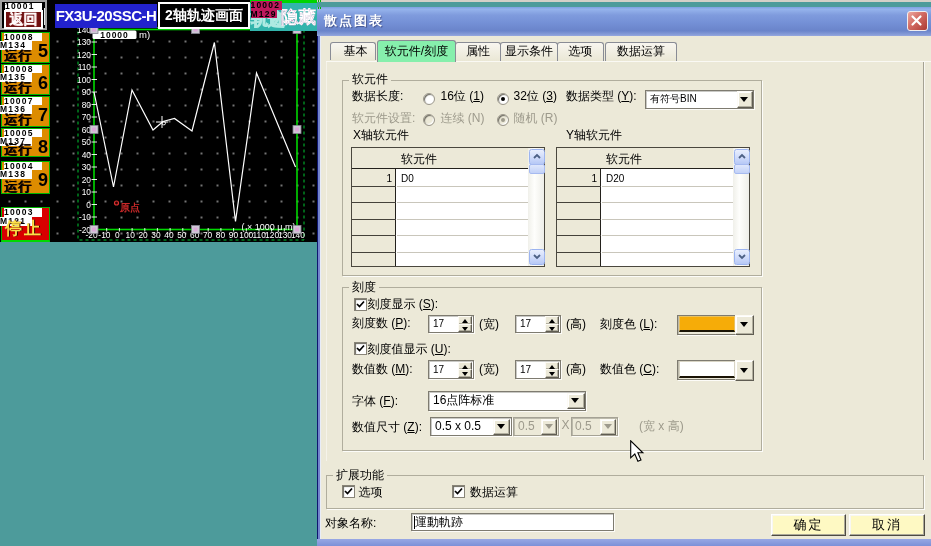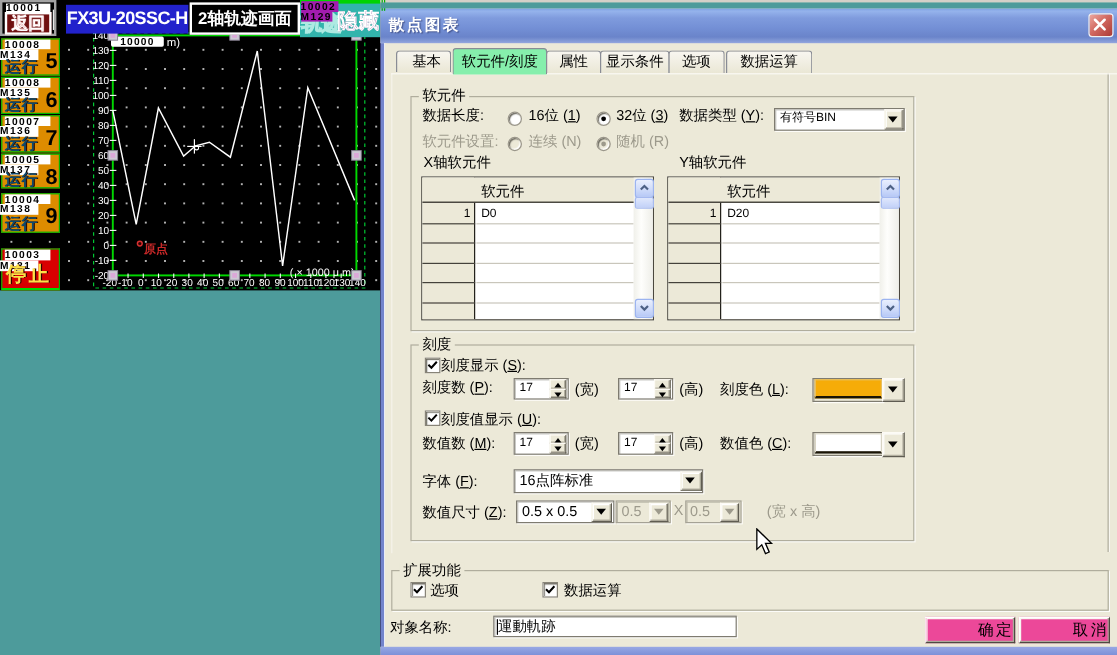--- a/index.html
+++ b/index.html
@@ -9,37 +9,37 @@
 #screen{left:0;top:0;width:317px;height:242px;background-color:#000;
  background-image:radial-gradient(circle,#b2b2b2 0.6px,transparent 0.9px);
  background-size:16px 16px;background-position:1.5px 1.5px}
 #teal{left:0;top:242px;width:317px;height:304px;background:#4d9b9b}
 .cell{position:absolute;left:1px;width:47px;border:1px solid #00b400;background:#dd8c00}
 .cell .l1{position:absolute;left:2px;top:0px;width:38px;height:8.5px;background:#fff;
  color:#000;font-size:8.5px;line-height:8.5px;font-weight:bold;letter-spacing:1.2px;white-space:nowrap}
 .cell .l2{position:absolute;left:-2px;top:8.5px;width:32px;height:9px;background:#fff;
  color:#000;font-size:8.5px;line-height:9px;font-weight:bold;letter-spacing:1.2px;white-space:nowrap}
 .cell .num{position:absolute;right:1px;top:9.5px;color:#000;font-size:18px;line-height:18px;font-weight:bold}
-.cell .run{position:absolute;left:2px;bottom:0px;color:#0c4a6e;font-size:13px;line-height:13px;
+.cell .run{position:absolute;left:2px;bottom:0px;color:#000000;font-size:13px;line-height:13px;
  font-weight:bold;white-space:nowrap;letter-spacing:1px;text-shadow:1px 0 0 #330e00}
 #backcell{left:0;top:0;width:43px;height:26px;border:2px solid #a3a3a3;background:#000;position:absolute}
 #backcell .l1{position:absolute;left:3px;top:1px;width:37px;height:7px;background:#fff;color:#000;
  font-size:8.5px;line-height:7.5px;font-weight:bold;letter-spacing:1.2px}
 #backbtn{position:absolute;left:2px;top:8px;width:35px;height:15px;background:#701010;
  border:2px solid #fff;color:#c53030;font-size:14px;line-height:14px;font-weight:bold;
  text-align:center;letter-spacing:0px;
  -webkit-text-stroke:0.35px #ffffff;text-shadow:0 0 1px rgba(255,255,255,.8)}
 #fx3u{left:55px;top:4px;width:102px;height:24px;background:#2222cc;color:#fff;
  font-size:15px;line-height:24px;font-weight:bold;text-align:center;letter-spacing:-0.5px}
 #t2axis{left:158px;top:2px;width:88px;height:23px;background:#000;border:2px solid #fff;
  color:#fff;font-size:14px;line-height:23px;font-weight:bold;text-align:center}
 #hidebtn{left:250px;top:0px;width:67px;height:28px;background:#32b4ac;border-top:3px solid #00d400;overflow:hidden}
 #hidebtn .red{position:absolute;left:1px;top:5px;color:transparent;-webkit-text-stroke:1px #aeeae2;font-size:17px;font-weight:bold;letter-spacing:0}
 #hidebtn .wh{position:absolute;right:1px;top:5px;color:#701a75;font-size:17.5px;line-height:19px;font-weight:bold;letter-spacing:0px;-webkit-text-stroke:0.3px #fff}
-.wlab{position:absolute;background:#a21caf;color:#000;font-weight:bold;font-size:8.5px;line-height:8.5px;letter-spacing:1.2px}
+.wlab{position:absolute;background:#be185d;color:#000;font-weight:bold;font-size:8.5px;line-height:8.5px;letter-spacing:1.2px}
 
 #dlg{left:317px;top:0;width:614px;height:546px;background:#ece9d8;font-size:12px;color:#000}
 #dlg .abs{position:absolute}
 #tanline{left:0;top:0;width:614px;height:1.5px;background:#d4d0c8}
 #tealline{left:0;top:1.5px;width:614px;height:5px;background:#4d9b9b}
 #titlebar{left:0;top:6.5px;width:614px;height:29px;
  background:linear-gradient(180deg,#7da0e2 0%,#95b3ec 8%,#7f9bdd 28%,#7490d6 55%,#6a84ca 82%,#8ba0da 97%,#98a8e0 100%)}
 #title{left:7px;top:12px;color:#fff;font-size:13px;font-weight:bold;letter-spacing:2px;text-shadow:1px 1px 1px rgba(0,0,40,.4)}
 #closebtn{left:590px;top:10.5px;width:19px;height:18.5px;border-radius:3px;border:1px solid #f0eef0;
  background:linear-gradient(135deg,#eda8a0 0%,#d26a62 45%,#ac3a34 100%)}
@@ -72,23 +72,23 @@
 .dbtn{position:absolute;background:#ece9d8;border:1px solid;border-color:#fdfbf5 #5f5c52 #5f5c52 #fdfbf5;
  box-shadow:inset -1px -1px 0 #b2af9f, inset 1px 1px 0 #fff}
 .dbtn::after{content:"";position:absolute;left:50%;top:50%;margin:-2px 0 0 -3.5px;
  border:4.5px solid transparent;border-top:5px solid #000;border-bottom:none;margin:-2.5px 0 0 -4.5px}
 .dbtn.dis::after{border-top-color:#9d9a8c}
 .spinb{position:absolute;background:#ece9d8;border:1px solid;border-color:#fdfbf5 #5f5c52 #5f5c52 #fdfbf5;
  box-shadow:inset -1px -1px 0 #b2af9f}
 .spinb::after{content:"";position:absolute;left:50%;top:50%;border:3px solid transparent}
 .spinb.up::after{margin:-4px 0 0 -3px;border-bottom:4px solid #000}
 .spinb.dn::after{margin:-1px 0 0 -3px;border-top:4px solid #000}
-.btn{position:absolute;background:#ec4899;border:1px solid;border-color:#fff #4e4b42 #4e4b42 #fff;
+.btn{position:absolute;background:#fef9c3;border:1px solid;border-color:#fff #4e4b42 #4e4b42 #fff;
  box-shadow:inset -1px -1px 0 #aca99a, inset 1px 1px 0 #f8f7f2;
- font-size:13px;text-align:right;letter-spacing:2px}
+ font-size:13px;text-align:center;letter-spacing:2px}
 
 .tbl{position:absolute;background:#fff;border:1px solid #4a473e}
 .tbl .c1{position:absolute;left:0;top:0;bottom:0;width:43px;background:#ece9d8;border-right:1.4px solid #23211c}
 .tbl .hd{position:absolute;left:0;top:0;width:100%;height:20px;border-bottom:1.4px solid #23211c;background:#ece9d8}
 .tbl .hd span{position:absolute;left:49px;top:3px;font-size:12px}
 .rl{position:absolute;height:1px;background:#c9c6bb}
 .rd{position:absolute;height:1px;background:#44413a}
 .sb{position:absolute;right:0;top:0;bottom:0;width:16px;background:linear-gradient(90deg,#f0f0ea,#fefefc 40%,#eeeee8)}
 .sbb{position:absolute;left:0.5px;width:14.5px;height:14px;border-radius:2.5px;border:1px solid #9cb4f0;
  background:linear-gradient(180deg,#e9effd 0%,#cfdbfa 55%,#b6c8f6 100%)}

